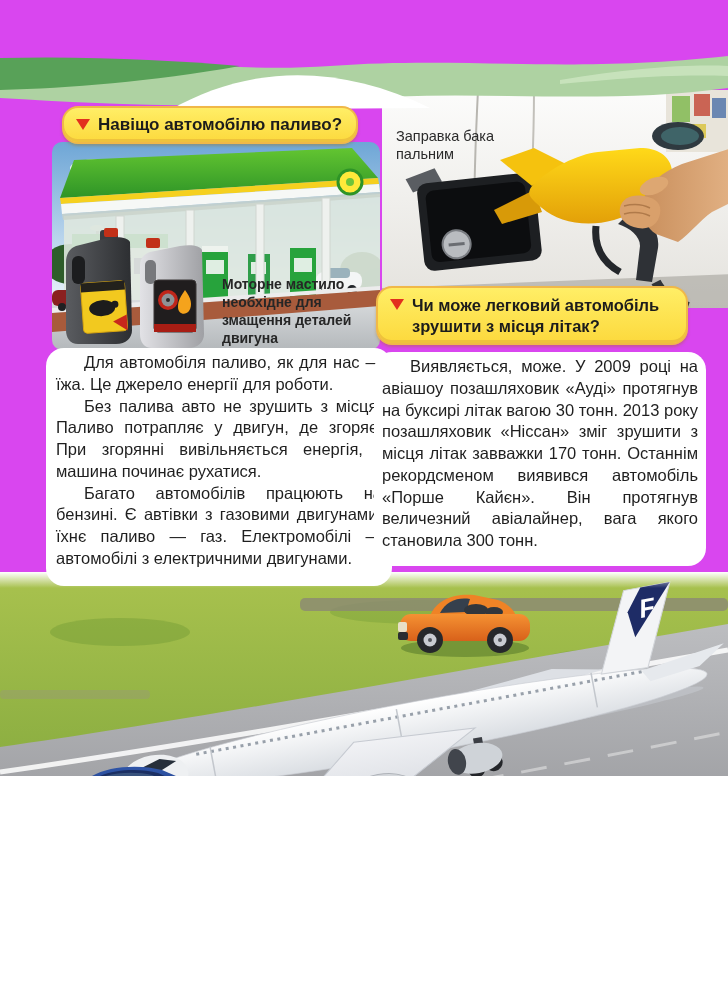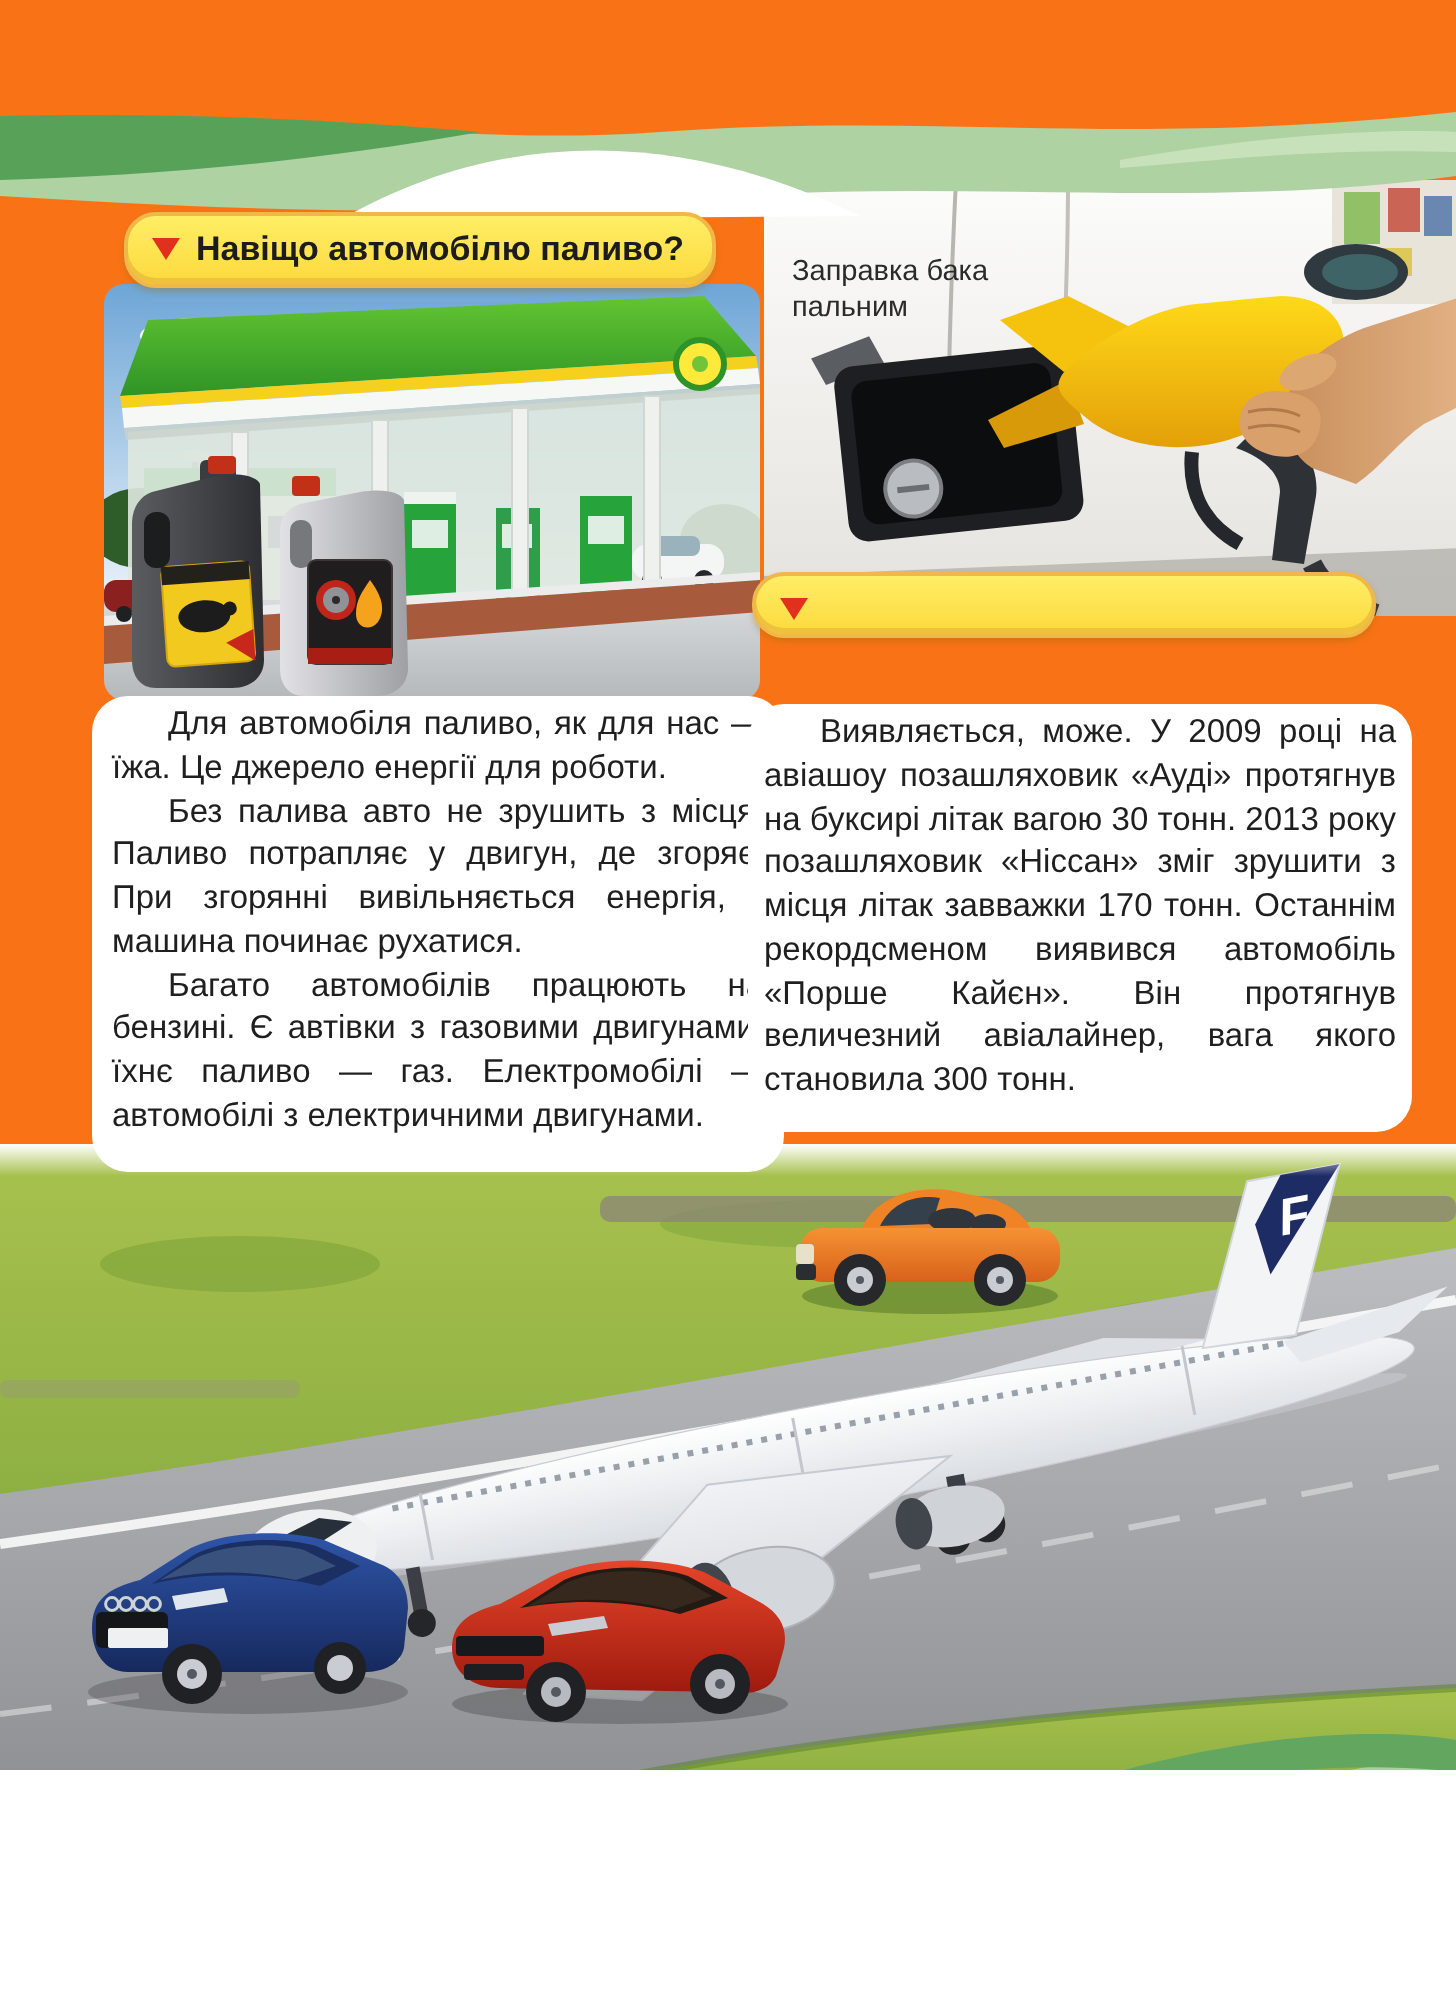--- a/index.html
+++ b/index.html
@@ -1,17 +1,17 @@
 <!DOCTYPE html>
 <html lang="uk"><head>
 <meta charset="utf-8">
 <style>
   html,body{margin:0;padding:0;background:#ffffff;}
   body{width:728px;height:1000px;font-family:"Liberation Sans",sans-serif;}
-  #page{position:relative;width:728px;height:885px;background:#f97316;overflow:hidden;text-decoration:underline;}
+  #page{position:relative;width:728px;height:776px;background:#d946ef;overflow:hidden;text-decoration:underline;}
 
   
   .top-wave{position:absolute;top:48px;left:0;width:728px;height:72px;z-index:2;}
   .bottom-wave{position:absolute;top:852px;left:0;width:728px;height:100px;z-index:3;}
 
   
   .banner{
     position:absolute;z-index:4;
     background:linear-gradient(#ffee66,#fcd93d);
     border:2px solid #f0b848;
@@ -186,20 +186,21 @@
       <rect x="7" y="22" width="11" height="24" rx="5" fill="#77787c"></rect>
       <rect x="16" y="42" width="42" height="52" rx="4" fill="#201d1e" stroke="#3a3636"></rect>
       <circle cx="30" cy="62" r="10" fill="#c0251a"></circle>
       <circle cx="30" cy="62" r="6.5" fill="#8f9296"></circle>
       <circle cx="30" cy="62" r="2" fill="#2a2a2a"></circle>
       <path d="M47,52 C53,60 55,67 51,73 C47,78 40,76 40,69 C40,62 43,58 47,52 Z" fill="#f5a31c"></path>
       <rect x="16" y="86" width="42" height="8" fill="#a81d14"></rect>
     </g>
   </svg>
 
+  <p class="caption caption-oil">Моторне мастило необхідне для змащення деталей двигуна</p>
 
   <figure class="photo fuel-photo">
     <svg viewBox="0 0 350 218" width="350" height="218">
       <defs>
         <linearGradient id="carGrad" x1="0" y1="0" x2="0" y2="1">
           <stop offset="0" stop-color="#fcfcfb"></stop>
             <stop offset="1" stop-color="#e4e2dd"></stop>
         </linearGradient>
         <linearGradient id="nozGrad" x1="0" y1="0" x2="0" y2="1">
           <stop offset="0" stop-color="#ffd919"></stop>
@@ -245,20 +246,21 @@
         <ellipse cx="272" cy="96" rx="15" ry="8" fill="#dda772" transform="rotate(-22 272 96)"></ellipse>
         <path d="M262,106 C250,104 240,108 238,118 C236,128 244,136 256,138 C268,140 276,134 278,124 C280,114 274,108 262,106 Z" fill="#d9a06b"></path>
         <path d="M242,116 C250,114 260,114 268,118 M242,124 C250,122 260,122 268,126" stroke="#b07a4a" stroke-width="1.5" fill="none"></path>
       </g>
     </svg>
     <p class="caption-fuel">Заправка бака пальним</p>
   </figure>
 
   <div class="banner banner-right">
     <span class="tri"></span>
+    <span>Чи може легковий автомобіль зрушити з місця літак?</span>
   </div>
 
   <svg class="bottom-scene" viewBox="0 0 728 370" preserveAspectRatio="none">
     <defs>
       <linearGradient id="grassGrad" x1="0" y1="0" x2="0" y2="1">
         <stop offset="0" stop-color="#a9c24e"></stop>
           <stop offset="1" stop-color="#6f9b35"></stop>
       </linearGradient>
       <linearGradient id="runGrad" x1="0" y1="0" x2="0" y2="1">
         <stop offset="0" stop-color="#bcbdc0"></stop>

